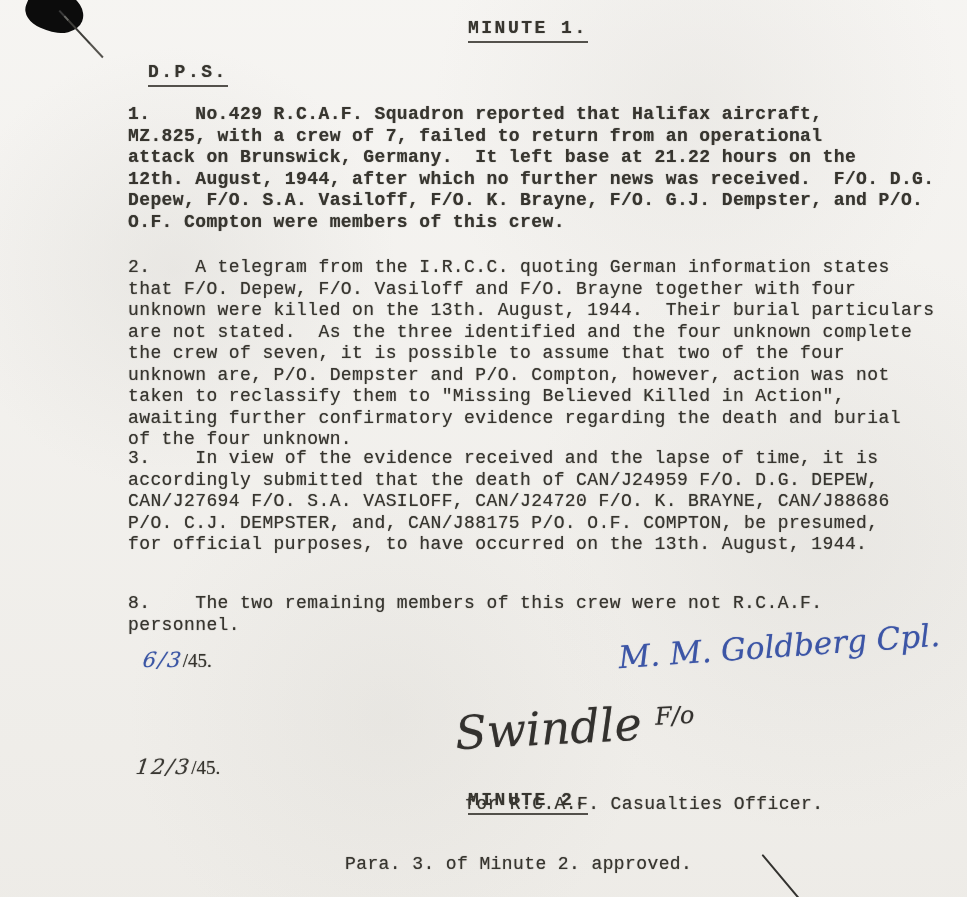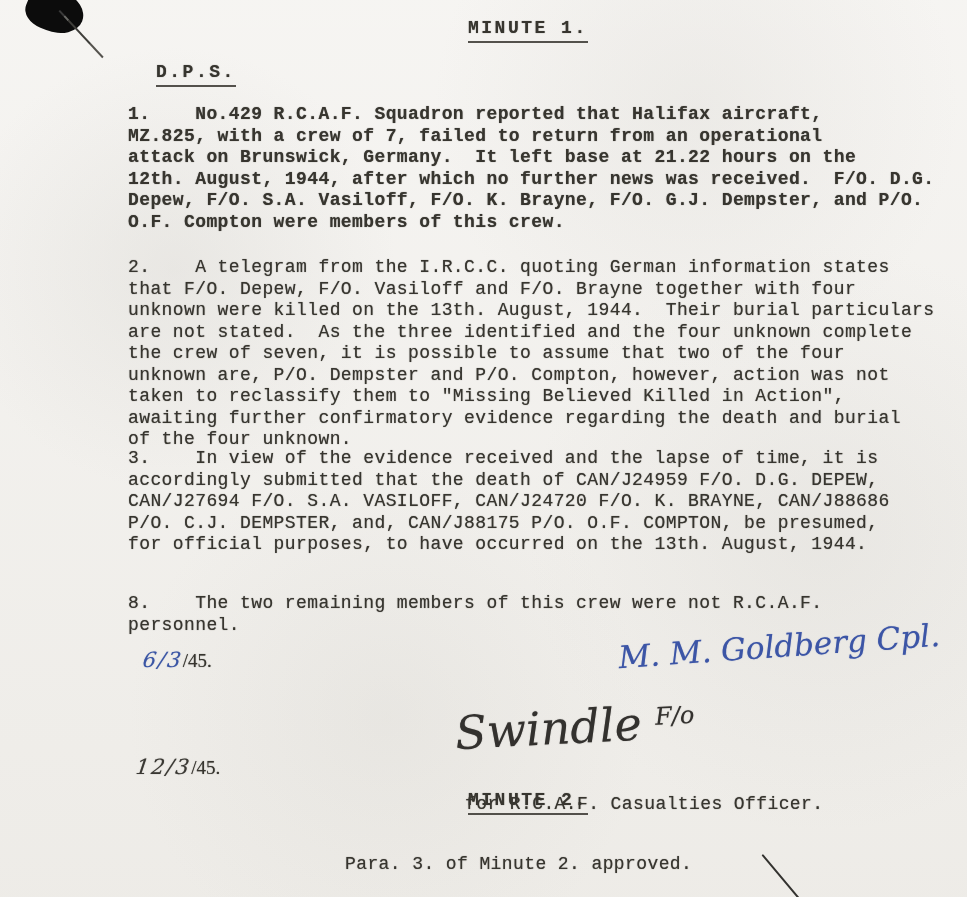--- a/index.html
+++ b/index.html
@@ -94,21 +94,21 @@
 <body>
 
 <div class="paper">
 
   <div class="hole"></div>
   <div class="scratch-top"></div>
   <div class="scratch-bottom"></div>
 
   <div class="type heading" style="left:468px;top:18px;">MINUTE 1.</div>
 
-  <div class="type heading" style="left:156px;top:62px;">D.P.S.</div>
+  <div class="type heading" style="left:148px;top:62px;">D.P.S.</div>
 
   <div class="type" style="left:128px;top:104px;width:825px;font-weight:bold;">1.    No.429 R.C.A.F. Squadron reported that Halifax aircraft,
 MZ.825, with a crew of 7, failed to return from an operational
 attack on Brunswick, Germany.  It left base at 21.22 hours on the
 12th. August, 1944, after which no further news was received.  F/O. D.G.
 Depew, F/O. S.A. Vasiloff, F/O. K. Brayne, F/O. G.J. Dempster, and P/O.
 O.F. Compton were members of this crew.</div>
 
   <div class="type" style="left:128px;top:257px;width:825px;">2.    A telegram from the I.R.C.C. quoting German information states
 that F/O. Depew, F/O. Vasiloff and F/O. Brayne together with four

